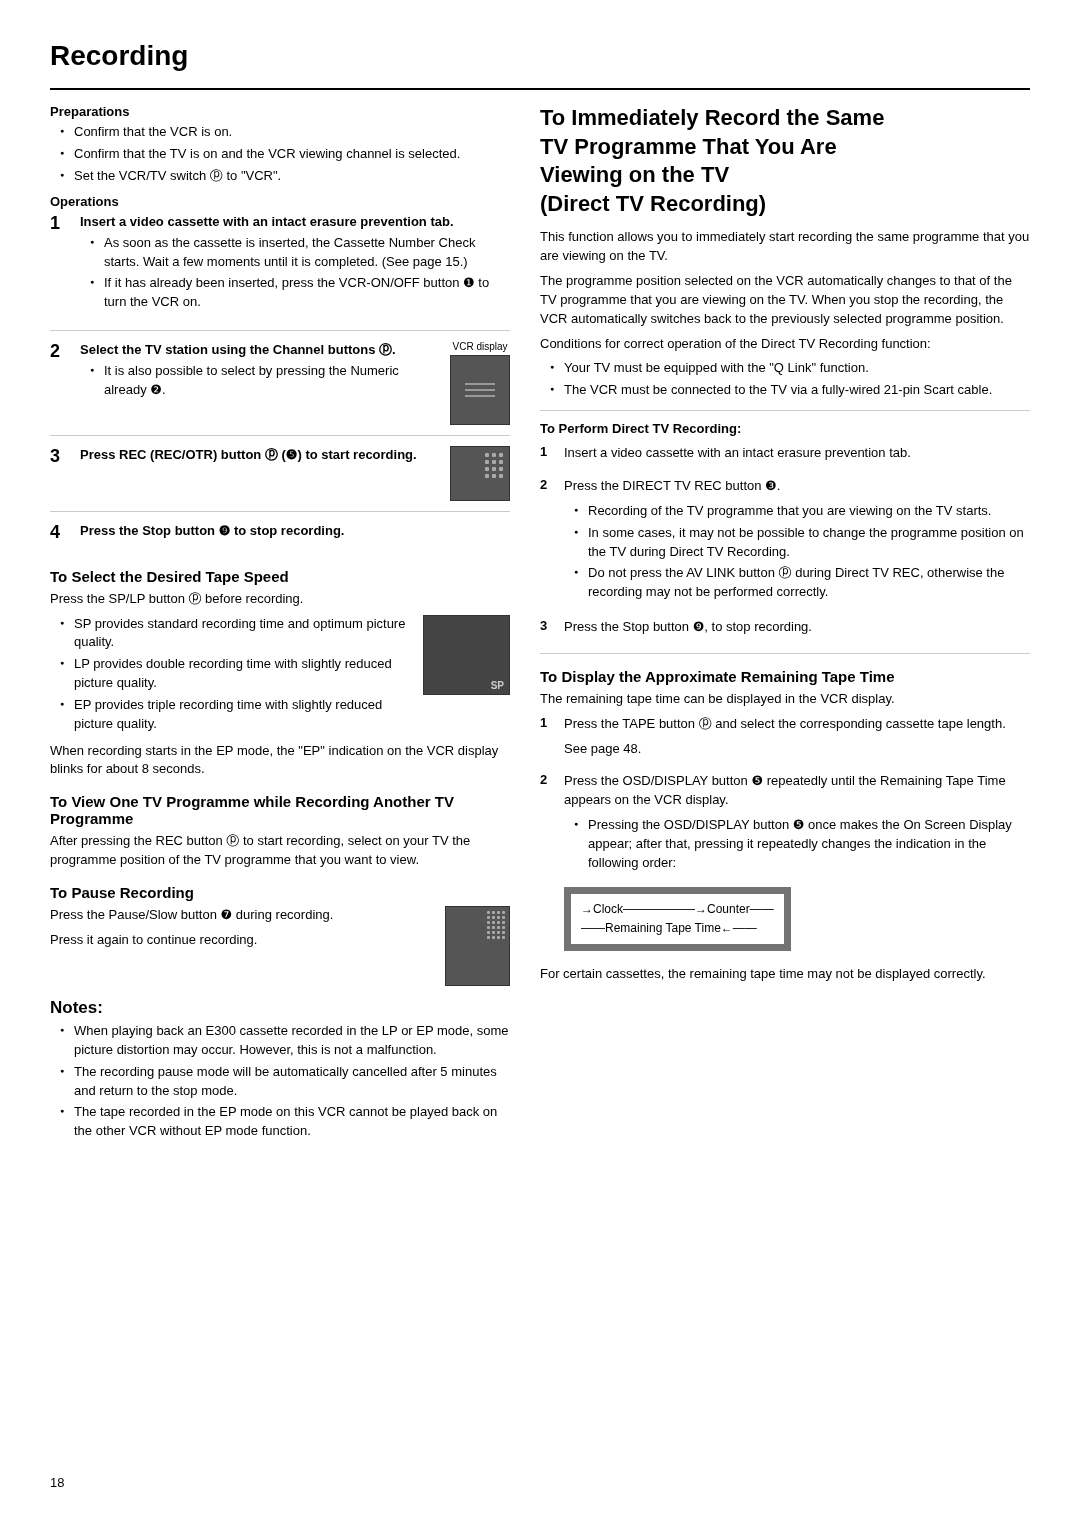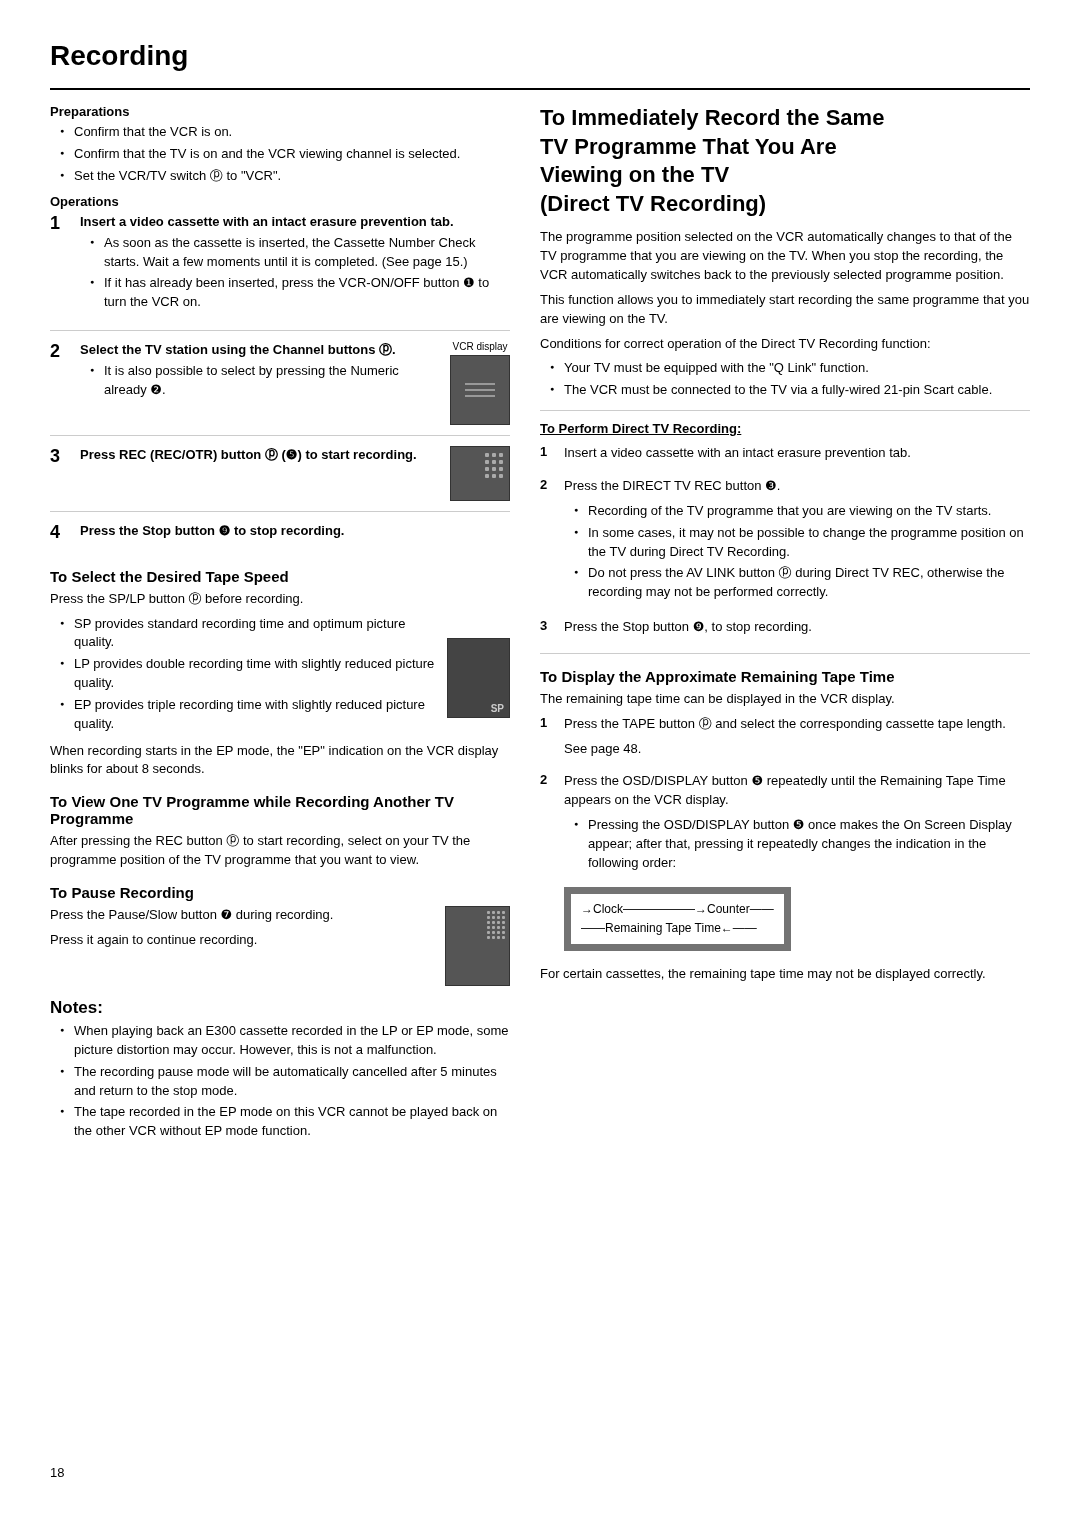--- a/index.html
+++ b/index.html
@@ -183,25 +183,25 @@
 
     .divider-line {
       border: none;
       border-top: 1px solid #ccc;
       margin: 10px 0;
     }
 
     .tape-speed-box {
       display: flex;
       gap: 10px;
-      align-items: center;
+      align-items: flex-start;
     }
 
     .sp-display {
-      width: 63px;
+      width: 87px;
       height: 80px;
       background: #444;
       flex-shrink: 0;
       border: 1px solid #333;
       display: flex;
       align-items: flex-end;
       justify-content: flex-end;
       padding: 3px 5px;
     }
 
@@ -237,21 +237,21 @@
 
     .vcr-record-dot {
       width: 3px;
       height: 3px;
       background: #aaa;
       border-radius: 1px;
     }
 
     .page-num {
       position: absolute;
-      bottom: 46px;
+      bottom: 36px;
       left: 50px;
       font-size: 13px;
     }
 
     .notes-heading {
       font-weight: bold;
       font-size: 17px;
       margin-bottom: 4px;
     }
 
@@ -450,32 +450,32 @@
   </div>
 
   <div class="right-col">
     <div class="right-main-title">
       <span>To Immediately Record the Same</span><br>
       <span>TV Programme That You Are</span><br>
       <span>Viewing on the TV</span><br>
       <span>(Direct TV Recording)</span>
     </div>
 
+    <p>This function allows you to immediately start recording the same programme that you are viewing on the TV.</p>
     <p>The programme position selected on the VCR automatically changes to that of the TV programme that you are viewing on the TV. When you stop the recording, the VCR automatically switches back to the previously selected programme position.</p>
-    <p>This function allows you to immediately start recording the same programme that you are viewing on the TV.</p>
 
     <p>Conditions for correct operation of the Direct TV Recording function:</p>
     <ul class="bullet-list">
       <li>Your TV must be equipped with the "Q Link" function.</li>
       <li>The VCR must be connected to the TV via a fully-wired 21-pin Scart cable.</li>
     </ul>
 
     <hr class="divider-line">
 
-    <div class="section-heading" style="margin-bottom:8px;text-decoration:underline;">To Perform Direct TV Recording:</div>
+    <div class="section-heading" style="margin-bottom:8px;">To Perform Direct TV Recording:</div>
 
     <div class="sub-step">
       <div class="sub-step-num">1</div>
       <div class="sub-step-content">
         <p>Insert a video cassette with an intact erasure prevention tab.</p>
       </div>
     </div>
 
     <div class="sub-step">
       <div class="sub-step-num">2</div>

